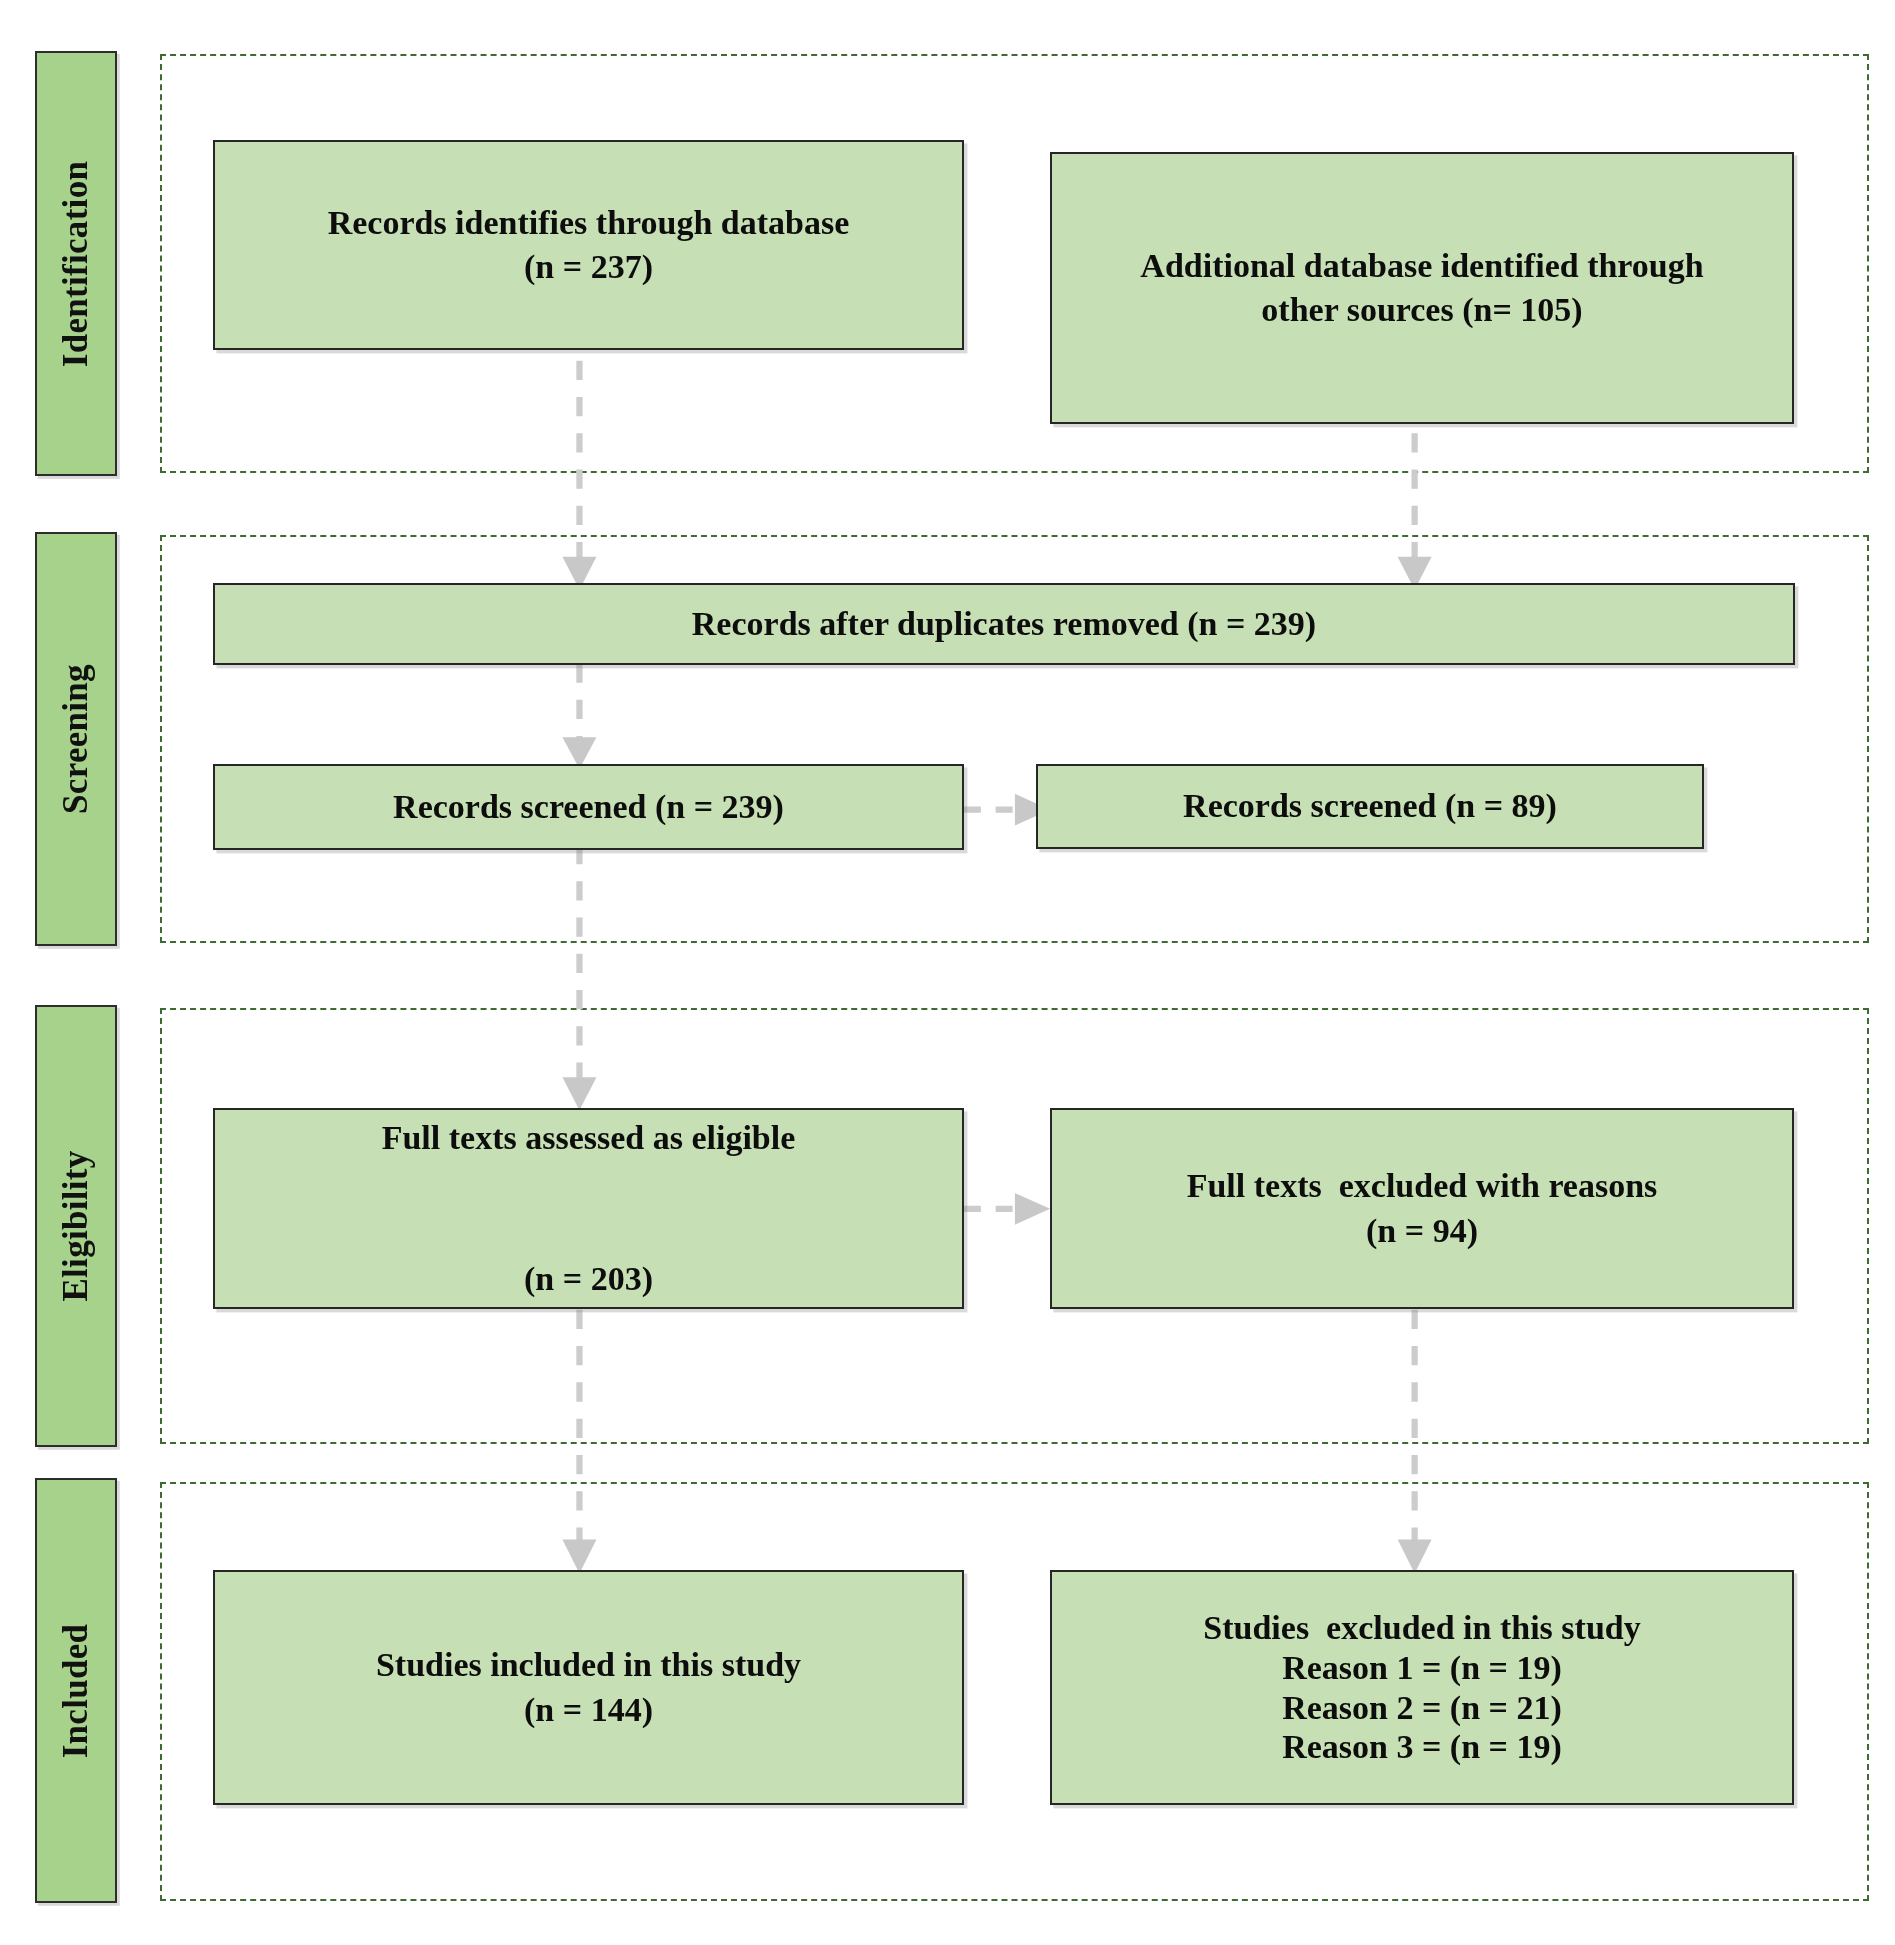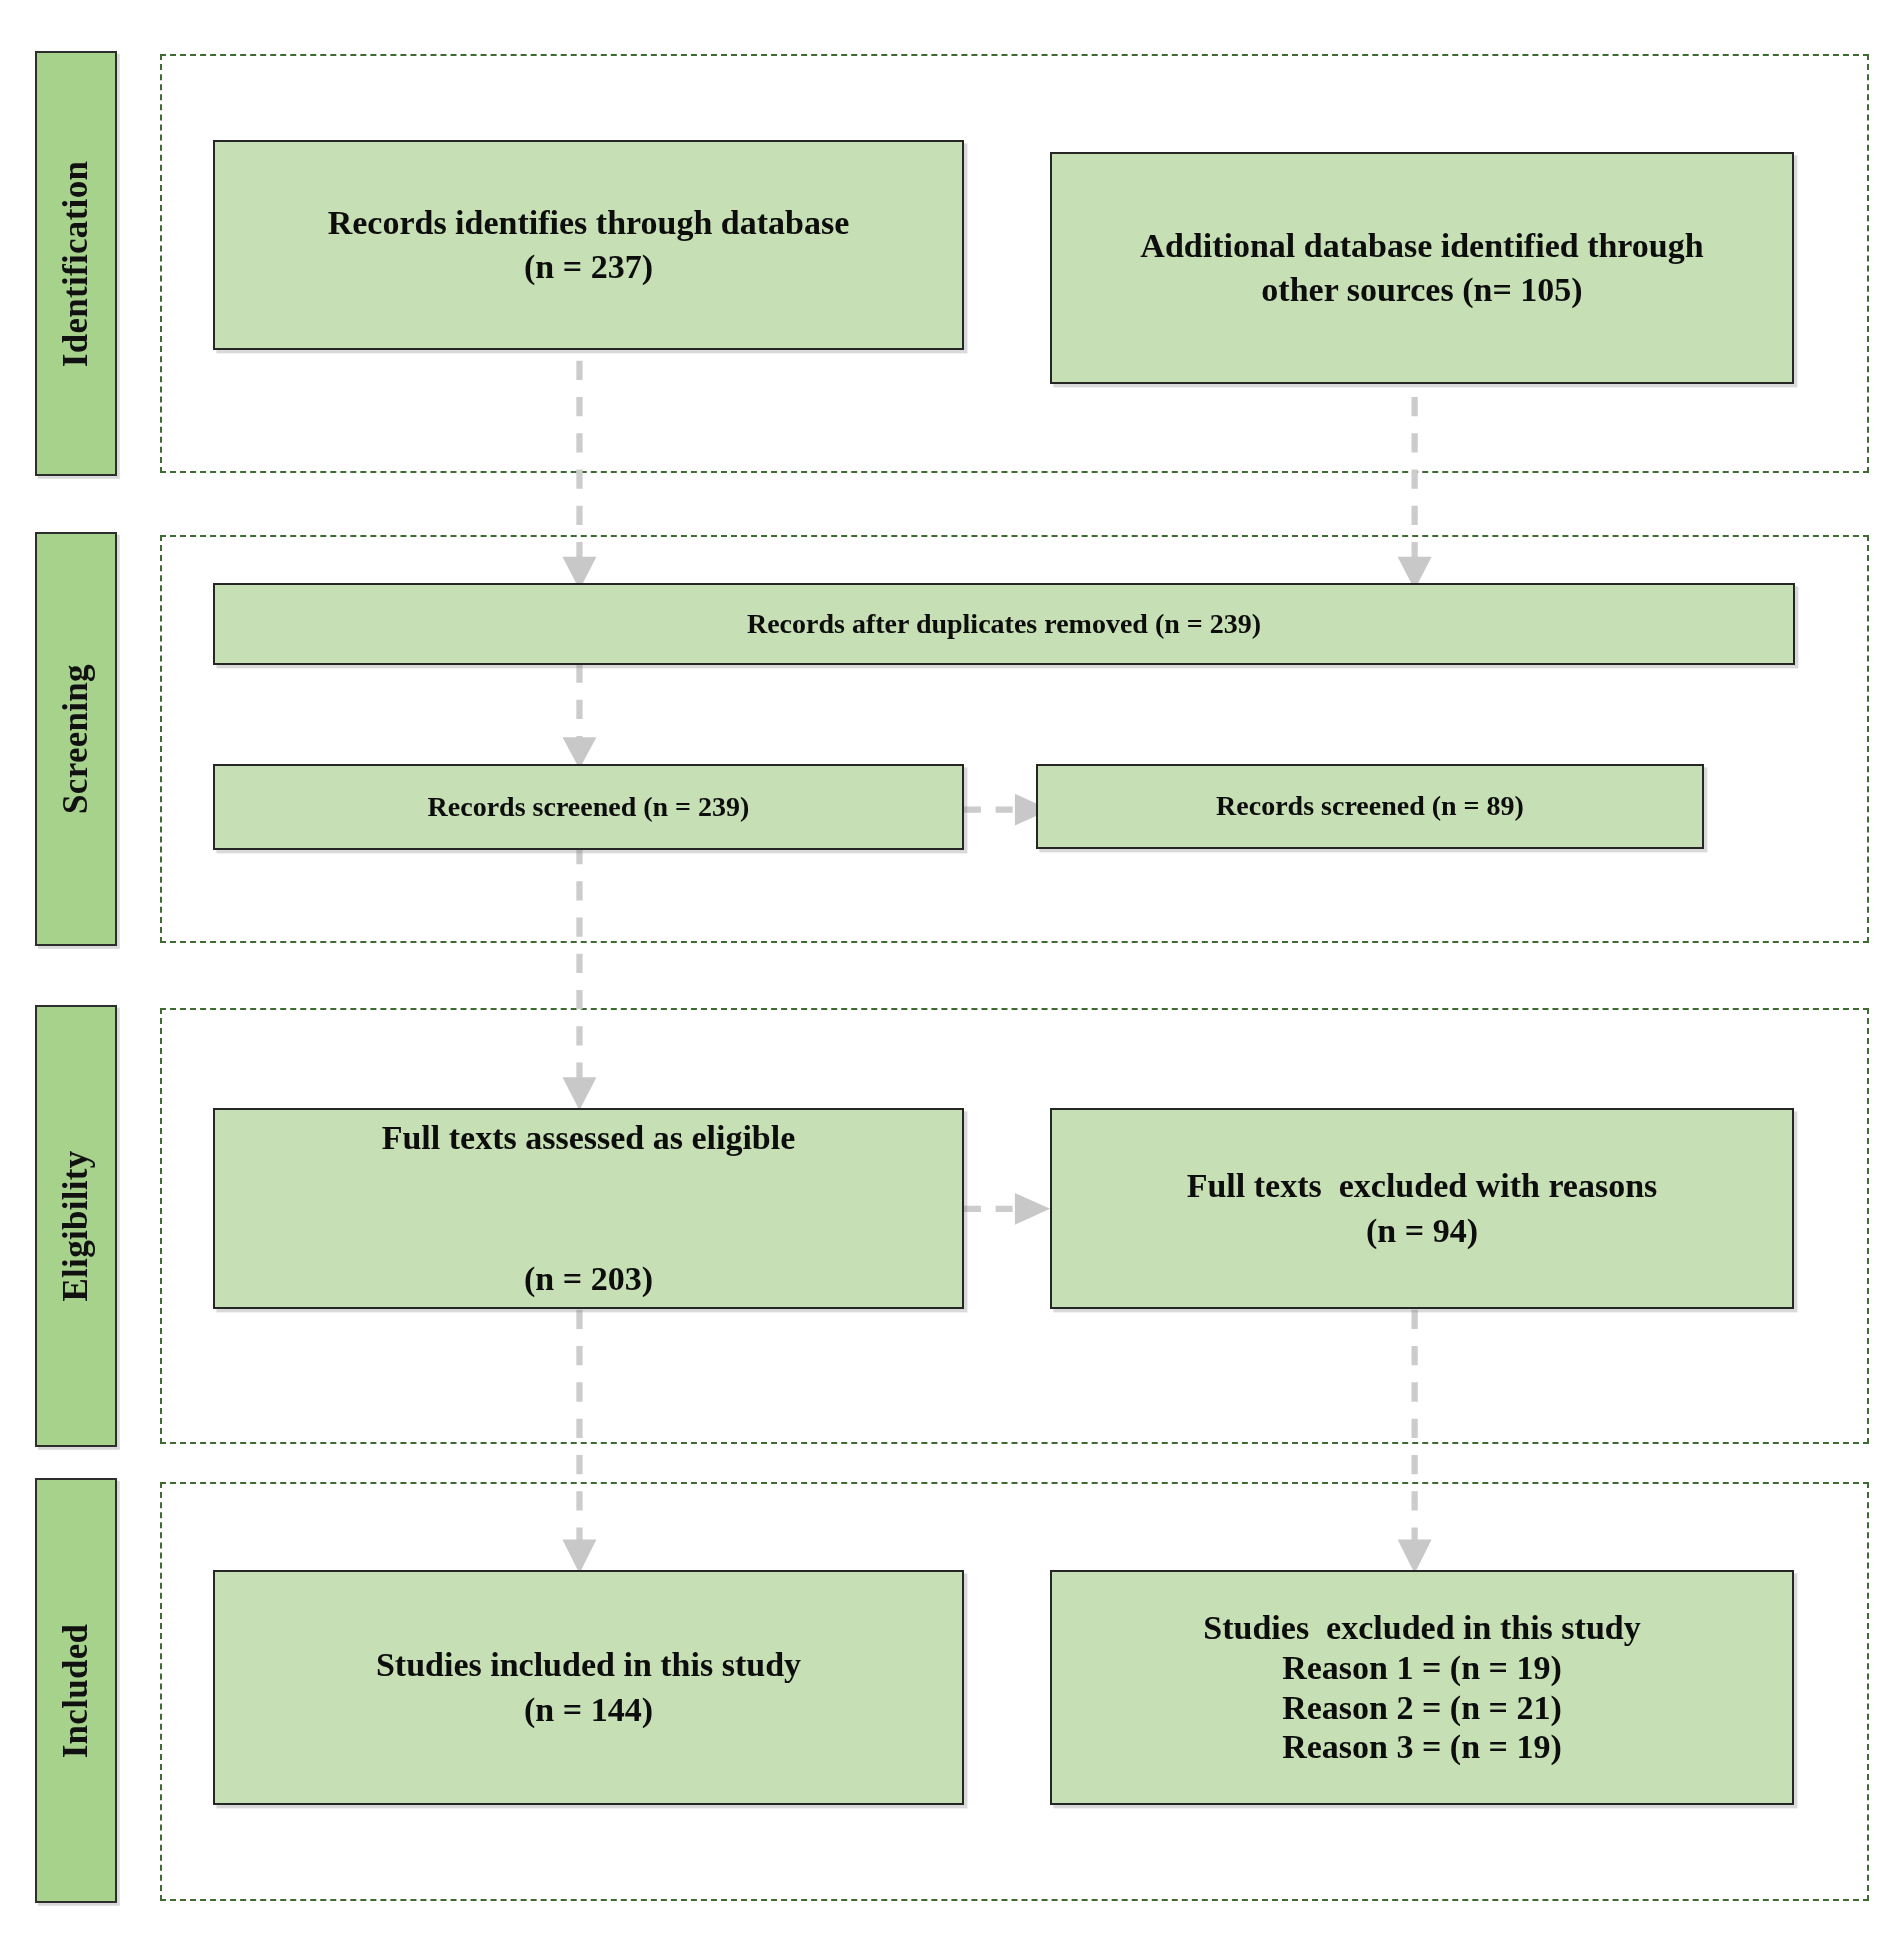--- a/index.html
+++ b/index.html
@@ -66,21 +66,21 @@
     font-size: 34px;
     font-weight: bold;
     color: #0d0d0d;
     line-height: 1.30;
     white-space: pre;
   }
   .node.tight .line {
     line-height: 1.17;
   }
   .node.single .line {
-    font-size: 28px;
+    font-size: 34px;
   }
 
   
   #connectors {
     position: absolute;
     left: 0;
     top: 0;
     width: 1896px;
     height: 1946px;
     pointer-events: none;
@@ -161,21 +161,21 @@
       <line x1="2495" y1="2310" x2="2495" y2="2745" stroke="#cccccc" stroke-width="11" stroke-dasharray="34 30"></line>
       <polygon points="2465,2715 2525,2715 2495,2775" fill="#c8c8c8"></polygon>
     </g>
   </svg>
 
   <div class="node" style="left:213px; top:140px; width:751px; height:210px;">
     <span class="line">Records identifies through database</span>
     <span class="line">(n = 237)</span>
   </div>
 
-  <div class="node" style="left:1050px; top:152px; width:744px; height:232px;">
+  <div class="node" style="left:1050px; top:152px; width:744px; height:272px;">
     <span class="line">Additional database identified through</span>
     <span class="line">other sources (n= 105)</span>
   </div>
 
   <div class="node single" style="left:213px; top:583px; width:1582px; height:82px;">
     <span class="line">Records after duplicates removed (n = 239)</span>
   </div>
 
   <div class="node single" style="left:213px; top:764px; width:751px; height:86px;">
     <span class="line">Records screened (n = 239)</span>

